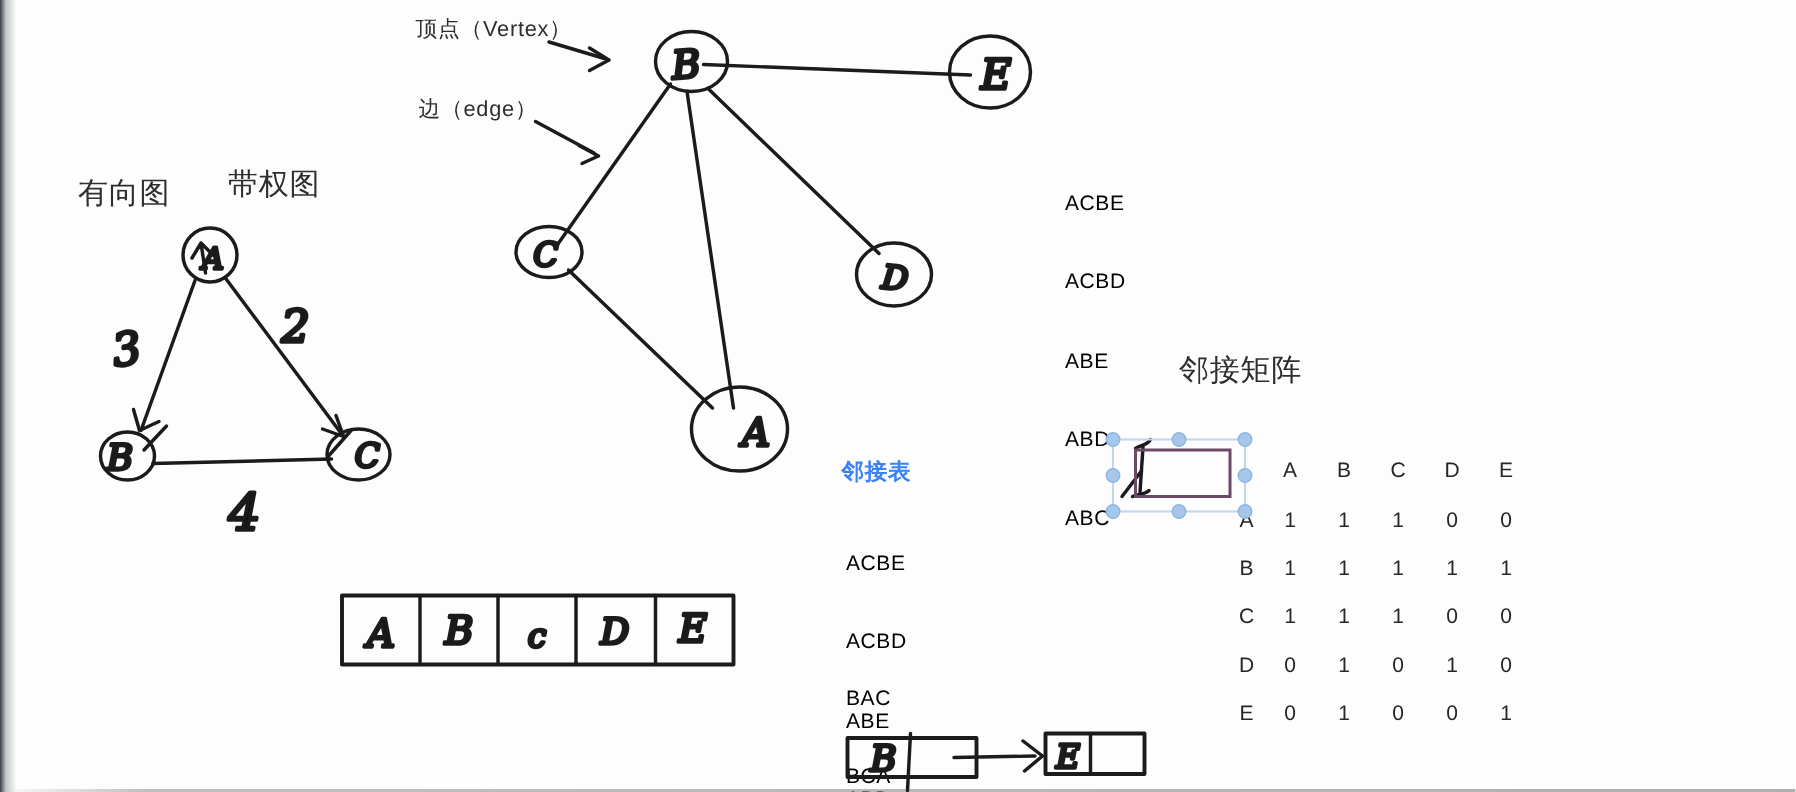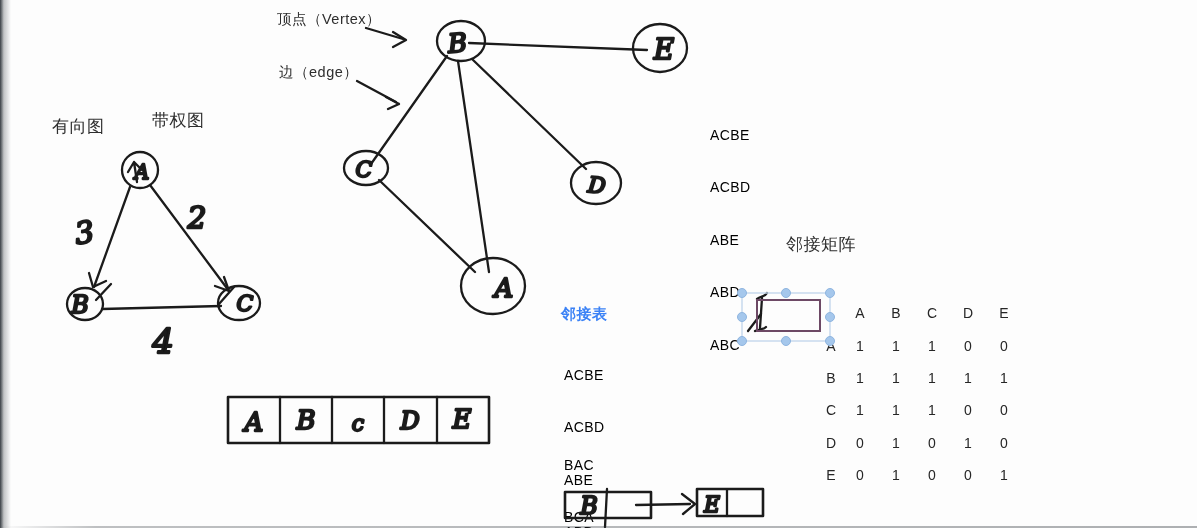--- a/index.html
+++ b/index.html
@@ -3,21 +3,21 @@
 <meta charset="utf-8">
 <style>
   html,body{margin:0;padding:0;}
   .canvas{position:relative;width:1197px;height:528px;background:#fdfdfd;overflow:hidden;
           font-family:"Liberation Sans",sans-serif;}
   .left-edge{position:absolute;left:0;top:0;bottom:0;width:11px;
     background:linear-gradient(to right,rgba(40,46,52,.92),rgba(40,46,52,.28) 35%,rgba(40,46,52,0));}
   .bottom-edge{position:absolute;left:0;right:0;bottom:0;height:2px;
     background:linear-gradient(to right,rgba(44,50,56,0),rgba(44,50,56,.30) 8%,rgba(44,50,56,.38));}
   .t{position:absolute;color:#2e2e2e;white-space:pre;}
-  .cjk{font-size:17px;letter-spacing:.5px;}
+  .cjk{font-size:20px;letter-spacing:.5px;}
   .small-cjk{font-size:14.5px;letter-spacing:.5px;}
   .bold{font-weight:bold;color:#3b82f6;}
   .list div{font-size:14px;line-height:16.4px;color:#000000;letter-spacing:.4px;}
   .mrow{position:absolute;display:flex;}
   .mcell{width:36px;text-align:center;font-size:14px;color:#262626;}
   .mlabel{width:22px;text-align:center;font-size:14px;color:#262626;}
   svg.ink{position:absolute;left:0;top:0;}
   .hw{font-family:"DejaVu Serif",serif;font-style:italic;fill:#141414;}
 </style>
 </head>

